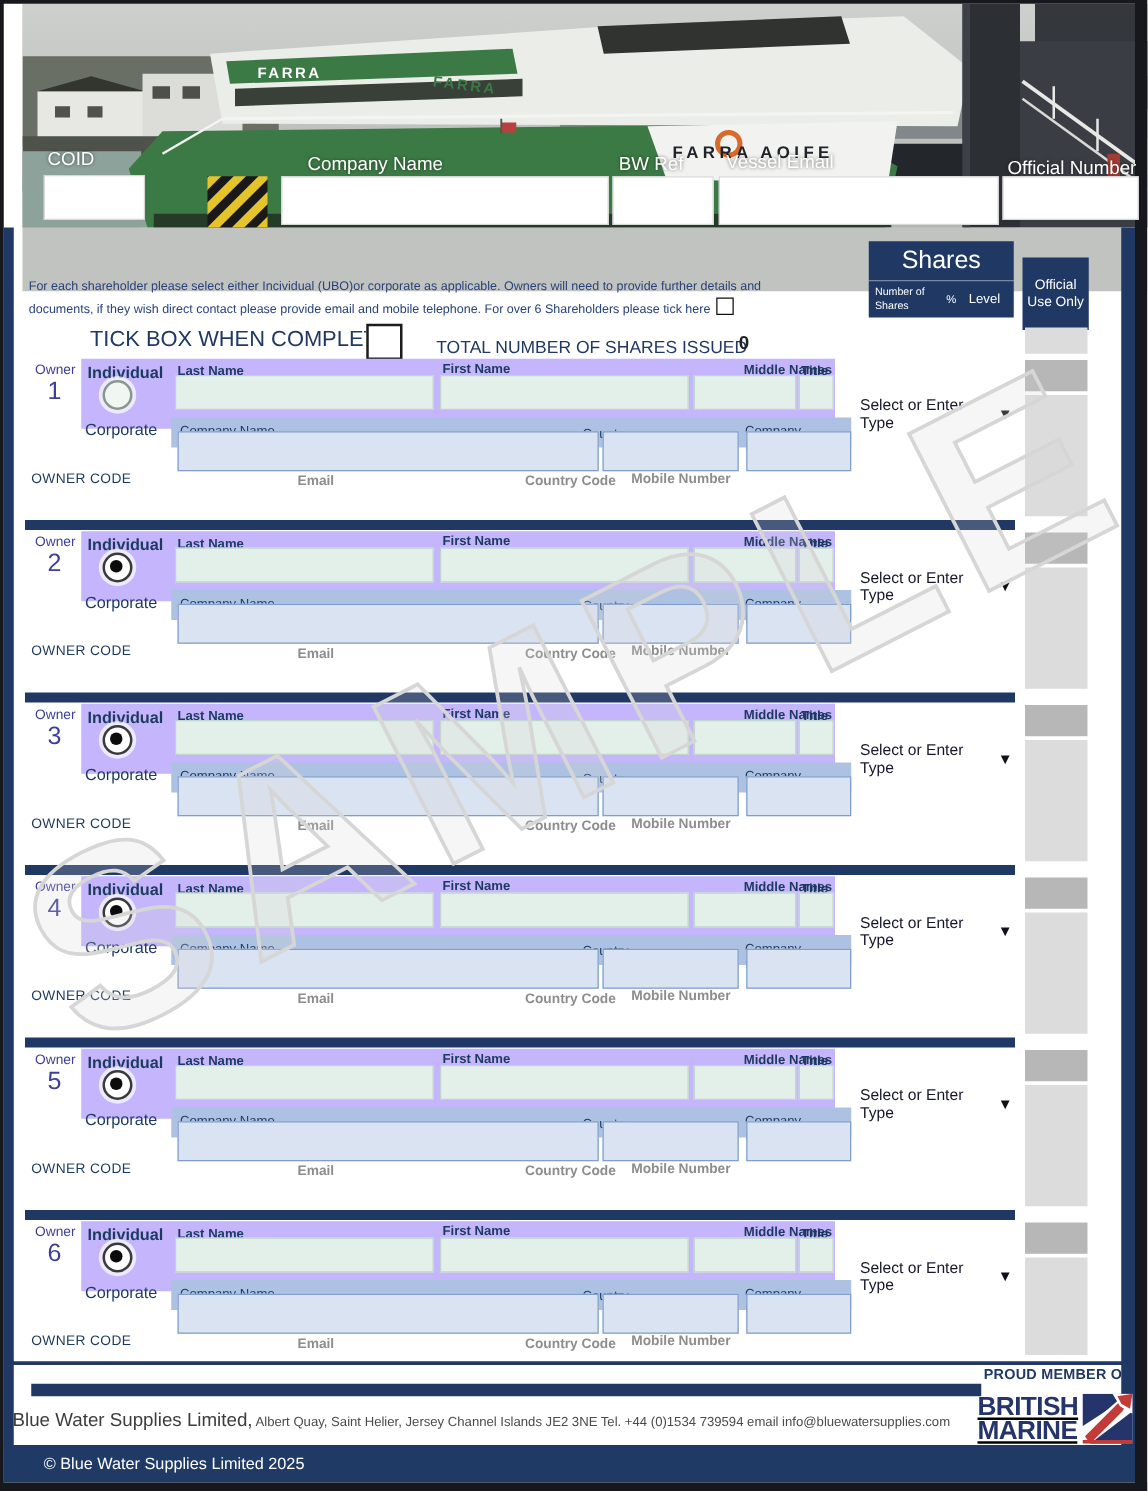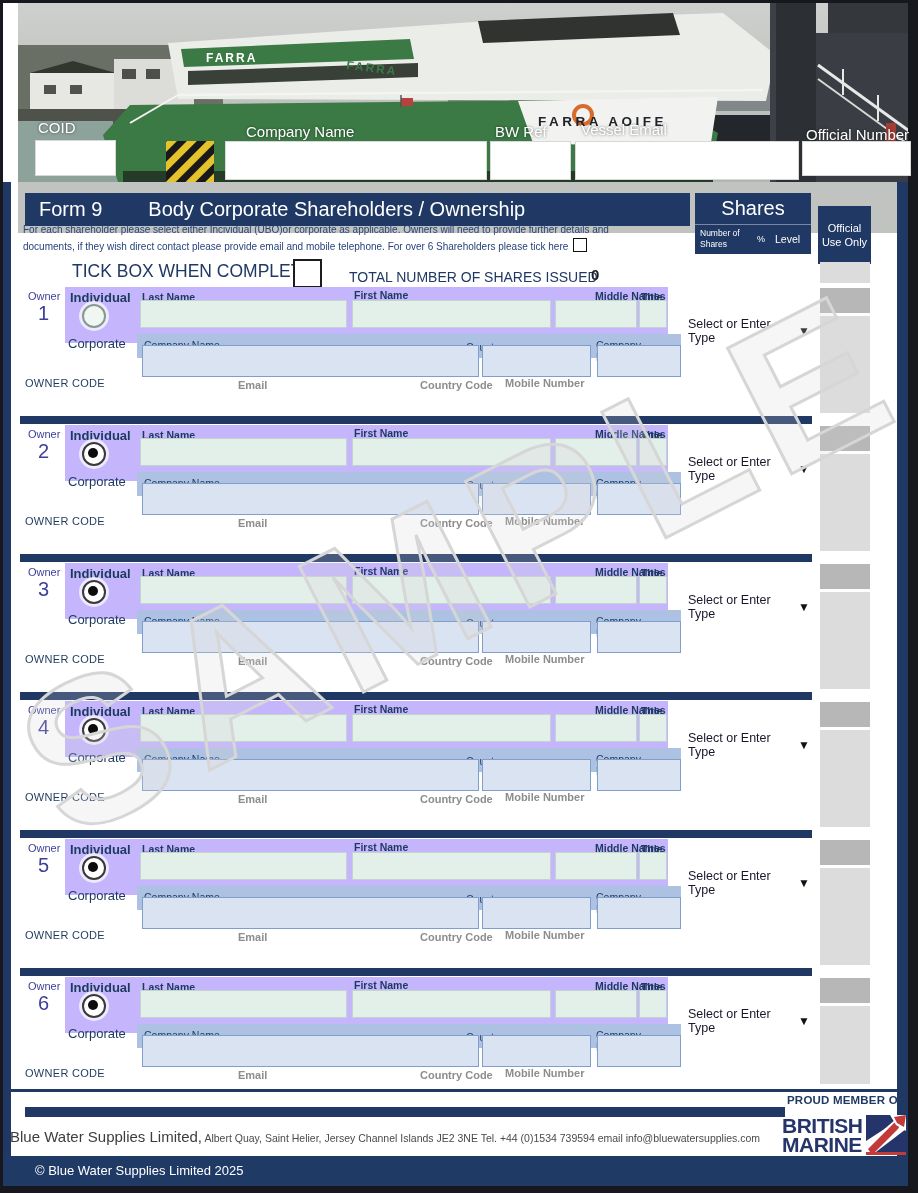--- a/index.html
+++ b/index.html
@@ -89,21 +89,21 @@
   
   #watermark{left:-30px;top:445px;width:980px;text-align:center;font-size:205px;font-weight:bold;
          letter-spacing:16px;color:rgba(214,214,214,0.22);-webkit-text-stroke:3px #d6d6d6;
          transform:rotate(-27deg);pointer-events:none;z-index:6;}
 
   
   #thin-line{left:8px;top:1089px;width:890px;height:3px;background:#1f3864;}
   #proud{left:690px;top:1094px;width:215px;text-align:right;font-size:11.5px;color:#1f3864;
          font-weight:600;letter-spacing:.2px;}
   #thick-bar{left:25px;top:1107px;width:760px;height:10px;background:#1f3864;}
-  #bm-logo{left:782px;top:1110px;width:126px;height:50px;display:flex;align-items:center;gap:3px;}
+  #bm-logo{left:782px;top:1110px;width:126px;height:50px;display:flex;align-items:center;gap:3px;text-decoration:underline;}
   #bm-logo .bm-text{font-size:21px;font-weight:800;color:#25356b;line-height:.92;letter-spacing:-.5px;}
   #address{left:10px;top:1128px;width:780px;white-space:nowrap;color:#3d3d3d;}
   #address .co{font-size:15px;}
   #address .rest{font-size:10.5px;color:#4a4a4a;}
   #copy-band{left:3px;top:1156px;width:912px;height:30px;background:#203a66;color:#fff;
          font-size:13px;line-height:30px;padding-left:32px;box-sizing:border-box;}
 </style>
 </head>
 <body>
 
@@ -185,24 +185,20 @@
     <div class="abs photo-box" id="box-coid"></div>
     <div class="abs photo-box" id="box-company"></div>
     <div class="abs photo-box" id="box-bwref"></div>
     <div class="abs photo-box" id="box-vessel"></div>
     <div class="abs photo-box" id="box-official"></div>
   </div>
 
   <div class="abs side-navy-left"></div>
   <div class="abs side-navy-right"></div>
 
-  <div class="abs" id="titlebar">
-    <span class="form-no">Form 9</span>
-    <span class="form-title">Body Corporate Shareholders / Ownership</span>
-  </div>
   <div class="abs" id="shares-box">
     <div class="shares-h">Shares</div>
     <div class="shares-cols">
       <span class="c1">Number of Shares</span>
       <span class="c2">%</span>
       <span class="c3">Level</span>
     </div>
   </div>
   <div class="abs" id="official-box">
     <span>Official Use Only</span>

